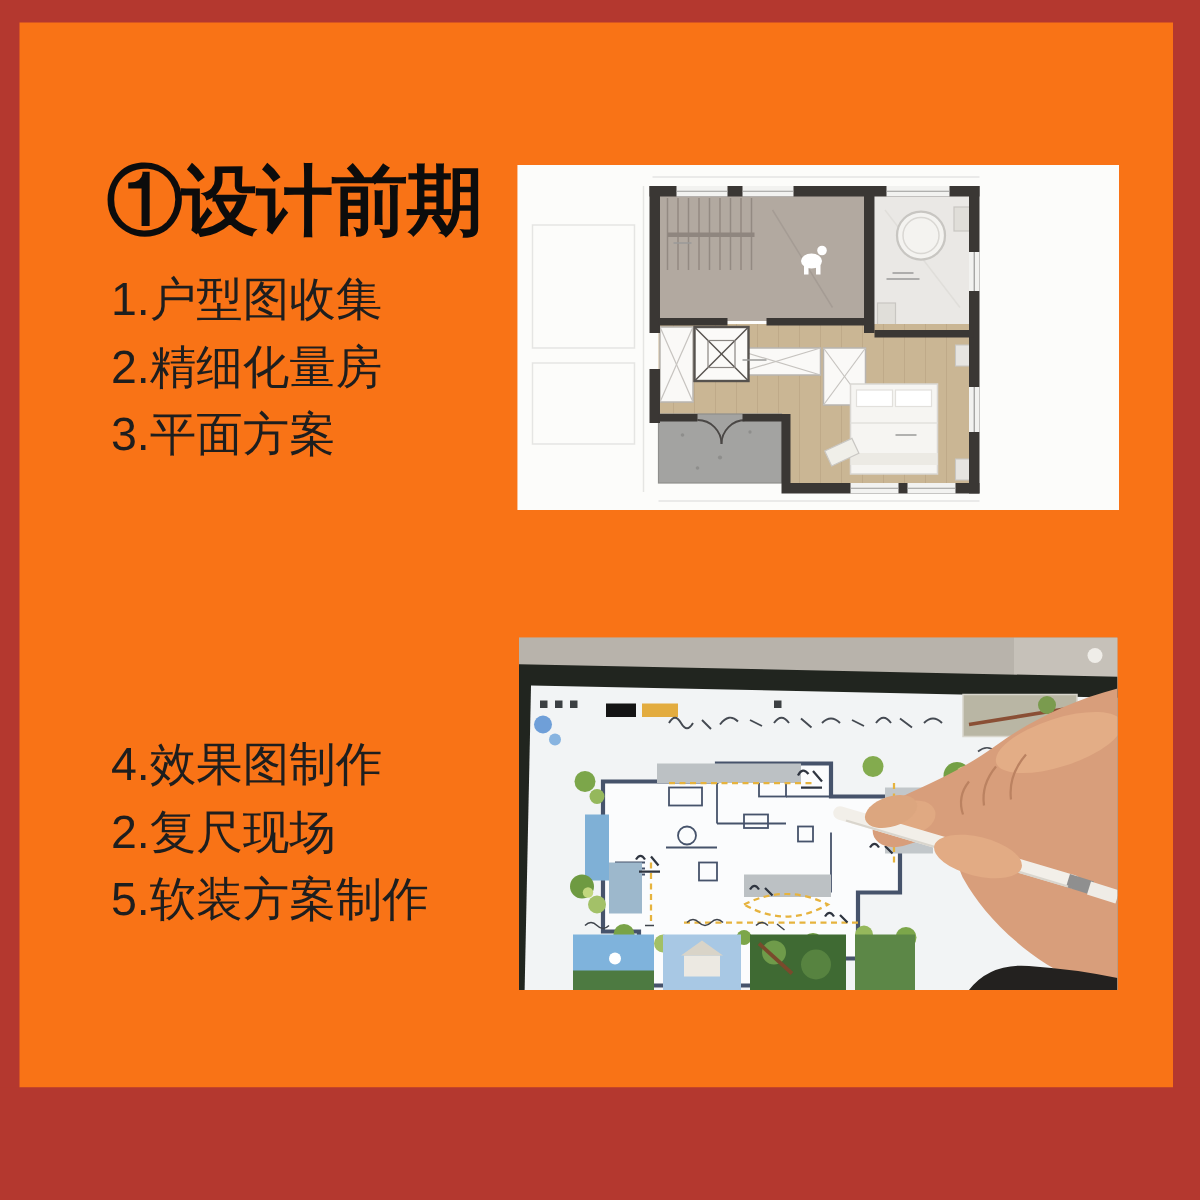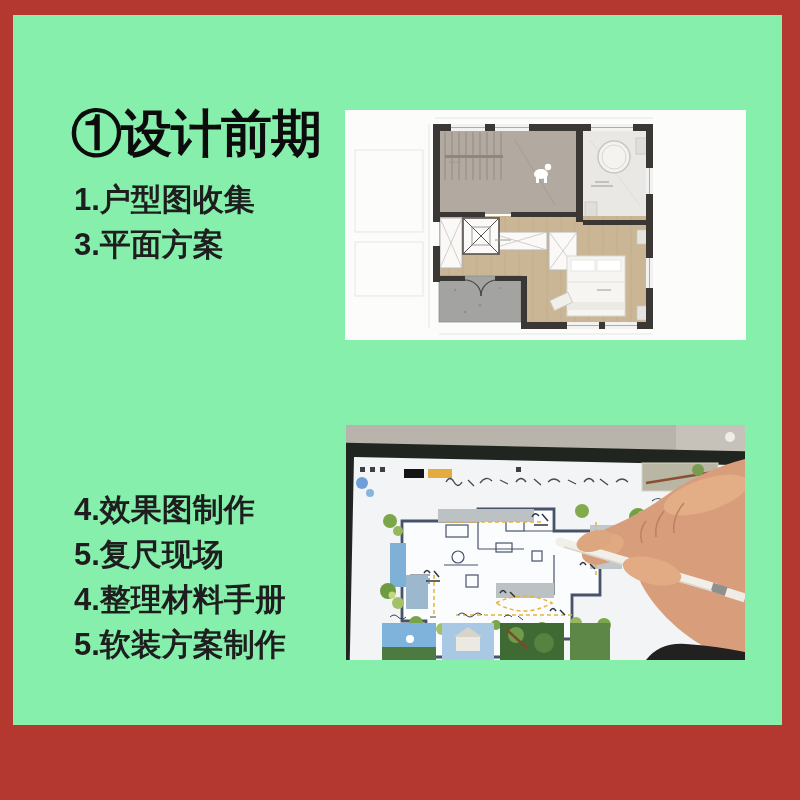--- a/index.html
+++ b/index.html
@@ -3,54 +3,55 @@
 <meta charset="utf-8">
 <style>
   html,body { margin:0; padding:0; }
   .page {
     position:relative; width:800px; height:800px; overflow:hidden;
     background:#b4382f;
     font-family:"Liberation Sans", sans-serif;
   }
   .content {
     position:absolute; left:13px; top:15px; width:769px; height:710px;
-    background:#86efac;
+    background:#f97316;
   }
   .heading {
     position:absolute; margin:0;
     font-size:51px; font-weight:900; color:#0c0c0c; line-height:1.05;
     letter-spacing:-1px; white-space:nowrap;
   }
   #heading-1 { left:58px; top:92px; }
   #heading-2 { left:58px; top:412px; }
   .step-list {
     position:absolute; margin:0; padding:0; list-style:none;
     font-size:31px; color:#1e1e1e; font-weight:400; white-space:nowrap;
   }
-  .step-list li { height:45px; line-height:45px;font-weight:bold; }
+  .step-list li { height:45px; line-height:45px; }
   #list-1 { left:61px; top:162px; }
   #list-2 { left:61px; top:472px; }
   .img-box { position:absolute; overflow:hidden; }
   #floorplan-box { left:332px; top:95px; width:401px; height:230px; background:#fcfcfa; }
   #photo-box { left:333px; top:410px; width:399px; height:235px; background:#b8b3ab; }
   .img-box svg { display:block; }
   .footer-bar {
     position:absolute; left:0; top:725px; width:800px; height:75px;
     background:#b4382f;
   }
 </style>
 </head>
 <body>
 
 <div class="page">
   <div class="content">
 
     <h1 class="heading" id="heading-1">①设计前期</h1>
     <ul class="step-list" id="list-1">
       <li>1.户型图收集</li>
+      <li>2.精细化量房</li>
       <li>3.平面方案</li>
     </ul>
 
     <div class="img-box" id="floorplan-box">
       <svg width="401" height="230" viewBox="0 0 401 230">
         <rect width="401" height="230" fill="#fcfcfa"></rect>
 
         <g stroke="#e5e5e3" fill="none" stroke-width="1">
           <rect x="10" y="40" width="68" height="82"></rect>
           <rect x="10" y="132" width="68" height="54"></rect>
@@ -184,22 +185,21 @@
             <line x1="246" y1="76" x2="268" y2="76"></line>
           <line x1="150" y1="130" x2="166" y2="130"></line>
             <line x1="252" y1="180" x2="266" y2="180"></line>
           <line x1="104" y1="52" x2="116" y2="52"></line>
         </g>
       </svg>
     </div>
 
     <ul class="step-list" id="list-2">
       <li>4.效果图制作</li>
-      <li>5.复尺现场</li>
-      <li>4.整理材料手册</li>
+      <li>2.复尺现场</li>
       <li>5.软装方案制作</li>
     </ul>
 
     <div class="img-box" id="photo-box">
       <svg width="399" height="235" viewBox="0 0 399 235">
         <rect width="399" height="235" fill="#b8b3ab"></rect>
         <rect x="330" y="0" width="69" height="30" fill="#c6c1b9"></rect>
         <circle cx="384" cy="12" r="5" fill="#efede8"></circle>
 
         <g transform="rotate(1.2 200 130)">

